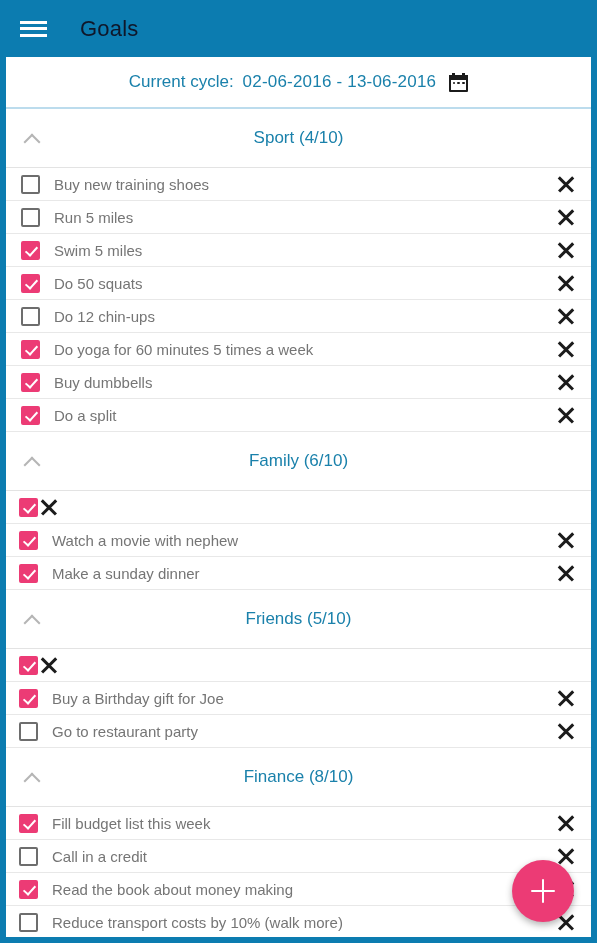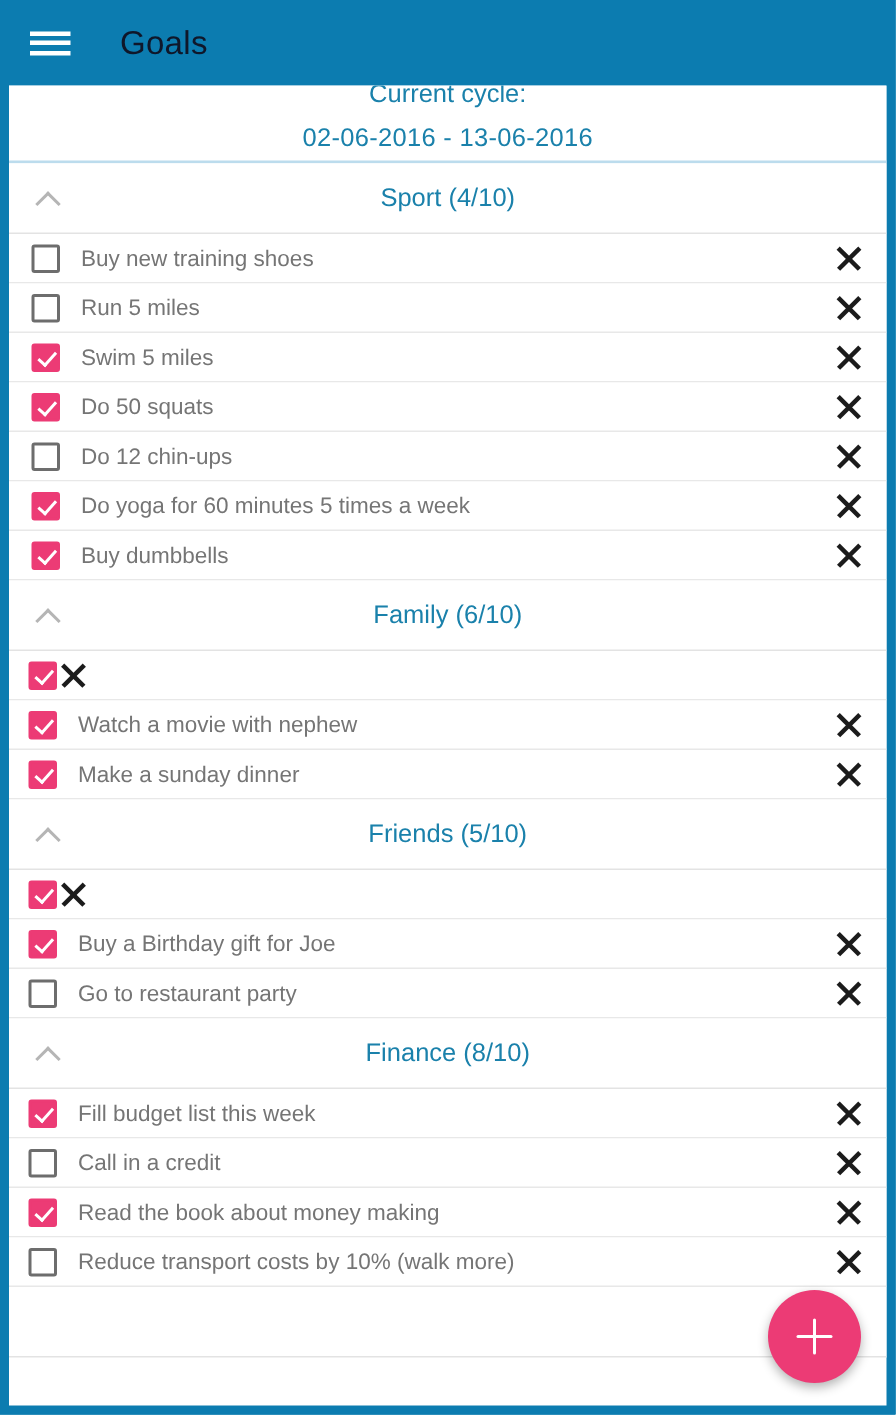--- a/index.html
+++ b/index.html
@@ -70,21 +70,20 @@
 
   
   .cycle-bar {
     height: 52px;
     display: flex;
     align-items: center;
     justify-content: center;
     gap: 9px;
     border-bottom: 2px solid #bcdced;
     background: #ffffff;
-    flex-direction: column;
   }
   .cycle-label {
     color: #1a81ab;
     font-size: 17px;
   }
   .cycle-range {
     color: #1a81ab;
     font-size: 17px;
     letter-spacing: 0.2px;
   }
@@ -128,21 +127,21 @@
   .cal-icon .cal-dot.d1 { left: 3.5px; }
   .cal-icon .cal-dot.d2 { left: 8.2px; }
   .cal-icon .cal-dot.d3 { left: 12.9px; }
 
   
   .list {
     background: #ffffff;
   }
 
   .section-header {
-    height: 47px;
+    height: 59px;
     display: flex;
     align-items: center;
     position: relative;
     border-bottom: 1px solid #e3e3e3;
     cursor: pointer;
     background: #fff;
   }
   .chevron {
     position: absolute;
     left: 18px;
@@ -329,20 +328,25 @@
           <div class="goal-row">
             <span class="checkbox checked"></span>
             <span class="goal-text">Do yoga for 60 minutes 5 times a week</span>
             <span class="delete-btn"></span>
           </div>
           <div class="goal-row">
             <span class="checkbox checked"></span>
             <span class="goal-text">Buy dumbbells</span>
             <span class="delete-btn"></span>
           </div>
+          <div class="goal-row">
+            <span class="checkbox checked"></span>
+            <span class="goal-text">Do a split</span>
+            <span class="delete-btn"></span>
+          </div>
           <div class="section-header">
             <span class="chevron"></span>
             <span class="section-title">Family (6/10)</span>
           </div>
           <div class="goal-row indent">
             <span class="checkbox checked"></span>
             <span class="delete-btn"></span>
           </div>
           <div class="goal-row indent">
             <span class="checkbox checked"></span>

